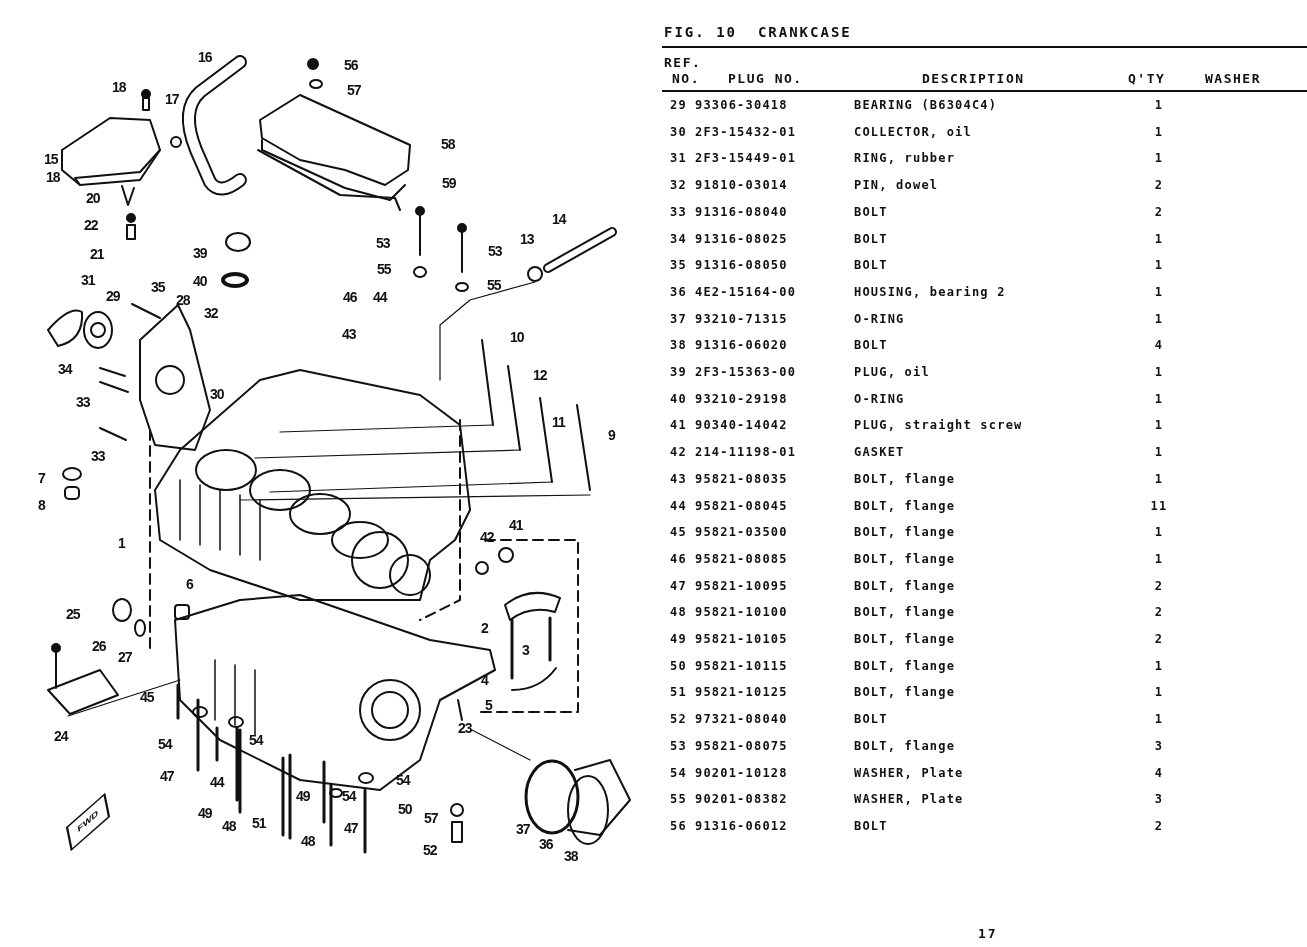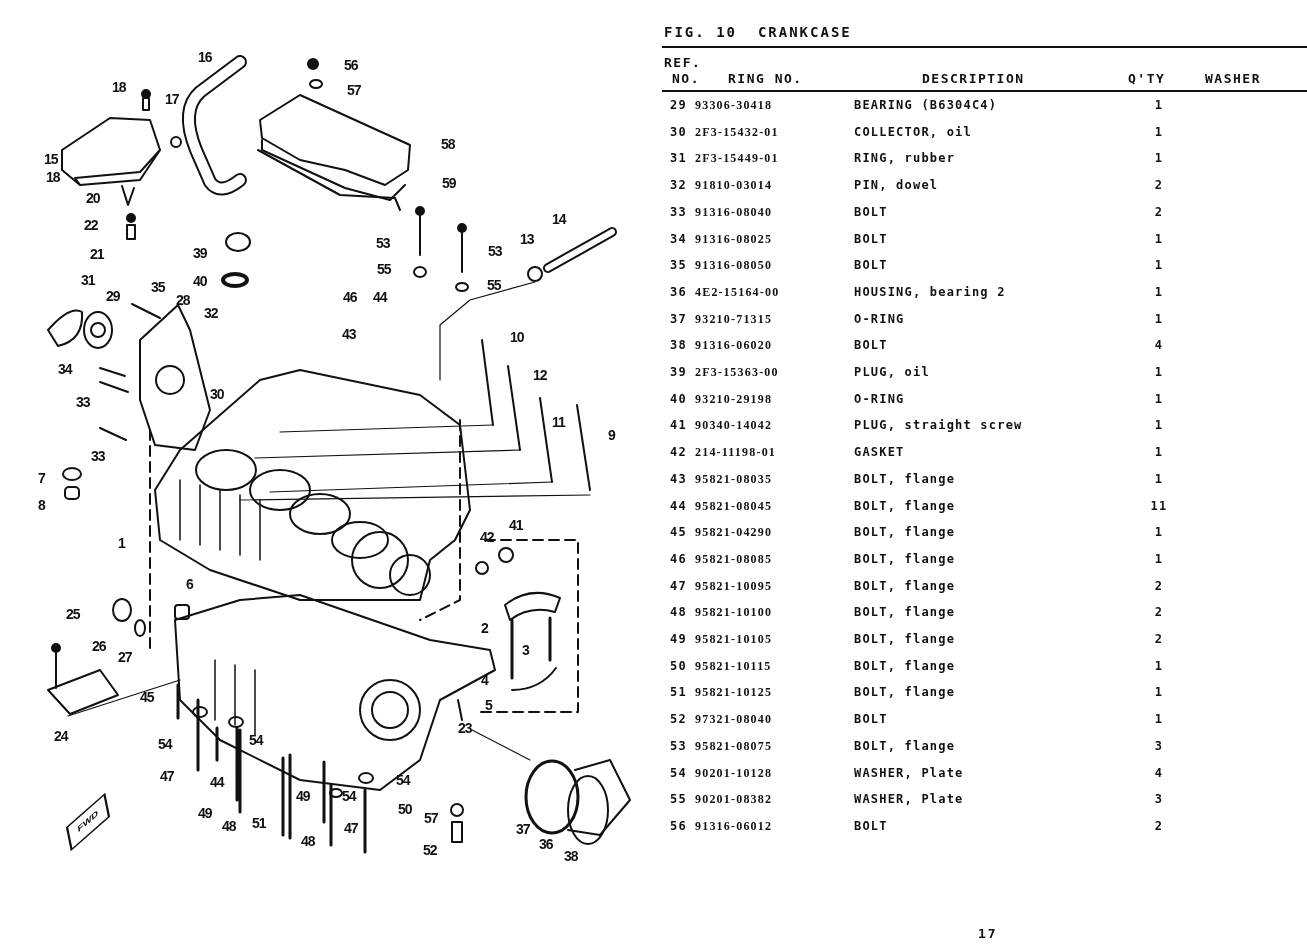--- a/index.html
+++ b/index.html
@@ -13,21 +13,21 @@
          transform: skewY(-35deg) rotate(-10deg); font: bold 9px "Liberation Sans", sans-serif;
          text-align: center; line-height: 22px; }
   .fig-title { position: absolute; left: 664px; top: 24px; font-size: 14px; font-weight: bold;
                letter-spacing: 2px; }
   .rule { position: absolute; left: 662px; width: 645px; height: 2px; background: #111; }
   .hdr { position: absolute; font-size: 13px; font-weight: bold; letter-spacing: 1.5px; }
   .row { position: absolute; left: 670px; width: 600px; height: 20px; font-size: 12px; font-weight: bold;
          letter-spacing: 1.2px; }
   .row span { position: absolute; top: 0; white-space: pre; }
   .c-ref { left: 0; }
-  .c-part { left: 25px; font-family: Liberation Serif, serif; }
+  .c-part { left: 25px; }
   .c-desc { left: 184px; }
   .c-qty { left: 474px; width: 30px; text-align: center; }
   .c-rem { left: 530px; }
   .page-num { position: absolute; left: 978px; top: 926px; font-size: 13px; font-weight: bold; letter-spacing: 2px; }
 </style>
 </head>
 <body>
 
 <div class="diagram">
   <svg width="660" height="947" viewBox="0 0 660 947" fill="none" stroke="#111" stroke-width="2" stroke-linecap="round" stroke-linejoin="round">
@@ -205,21 +205,21 @@
 </div>
 
 <div class="fig-title">
   <span>FIG. 10</span>&nbsp;&nbsp;<span>CRANKCASE</span>
 </div>
 <div class="rule" style="top:46px"></div>
 
 <div>
   <span class="hdr" style="left:664px;top:55px">REF.</span>
   <span class="hdr" style="left:672px;top:71px">NO.</span>
-  <span class="hdr" style="left:728px;top:71px">RING NO.</span>
+  <span class="hdr" style="left:728px;top:71px">PLUG NO.</span>
   <span class="hdr" style="left:922px;top:71px">DESCRIPTION</span>
   <span class="hdr" style="left:1128px;top:71px">Q'TY</span>
   <span class="hdr" style="left:1205px;top:71px">WASHER</span>
 </div>
 <div class="rule" style="top:90px"></div>
 
 <div id="table-body">
     <div class="row" style="top: 98px;">
       <span class="c-ref">29</span>
       <span class="c-part">93306-30418</span>
@@ -327,21 +327,21 @@
     </div>
     <div class="row" style="top: 498.5px;">
       <span class="c-ref">44</span>
       <span class="c-part">95821-08045</span>
       <span class="c-desc">BOLT, flange</span>
       <span class="c-qty">11</span>
       <span class="c-rem"></span>
     </div>
     <div class="row" style="top: 525.2px;">
       <span class="c-ref">45</span>
-      <span class="c-part">95821-04290</span>
+      <span class="c-part">95821-03500</span>
       <span class="c-desc">BOLT, flange</span>
       <span class="c-qty">1</span>
       <span class="c-rem"></span>
     </div>
     <div class="row" style="top: 551.9px;">
       <span class="c-ref">46</span>
       <span class="c-part">95821-08085</span>
       <span class="c-desc">BOLT, flange</span>
       <span class="c-qty">1</span>
       <span class="c-rem"></span>

